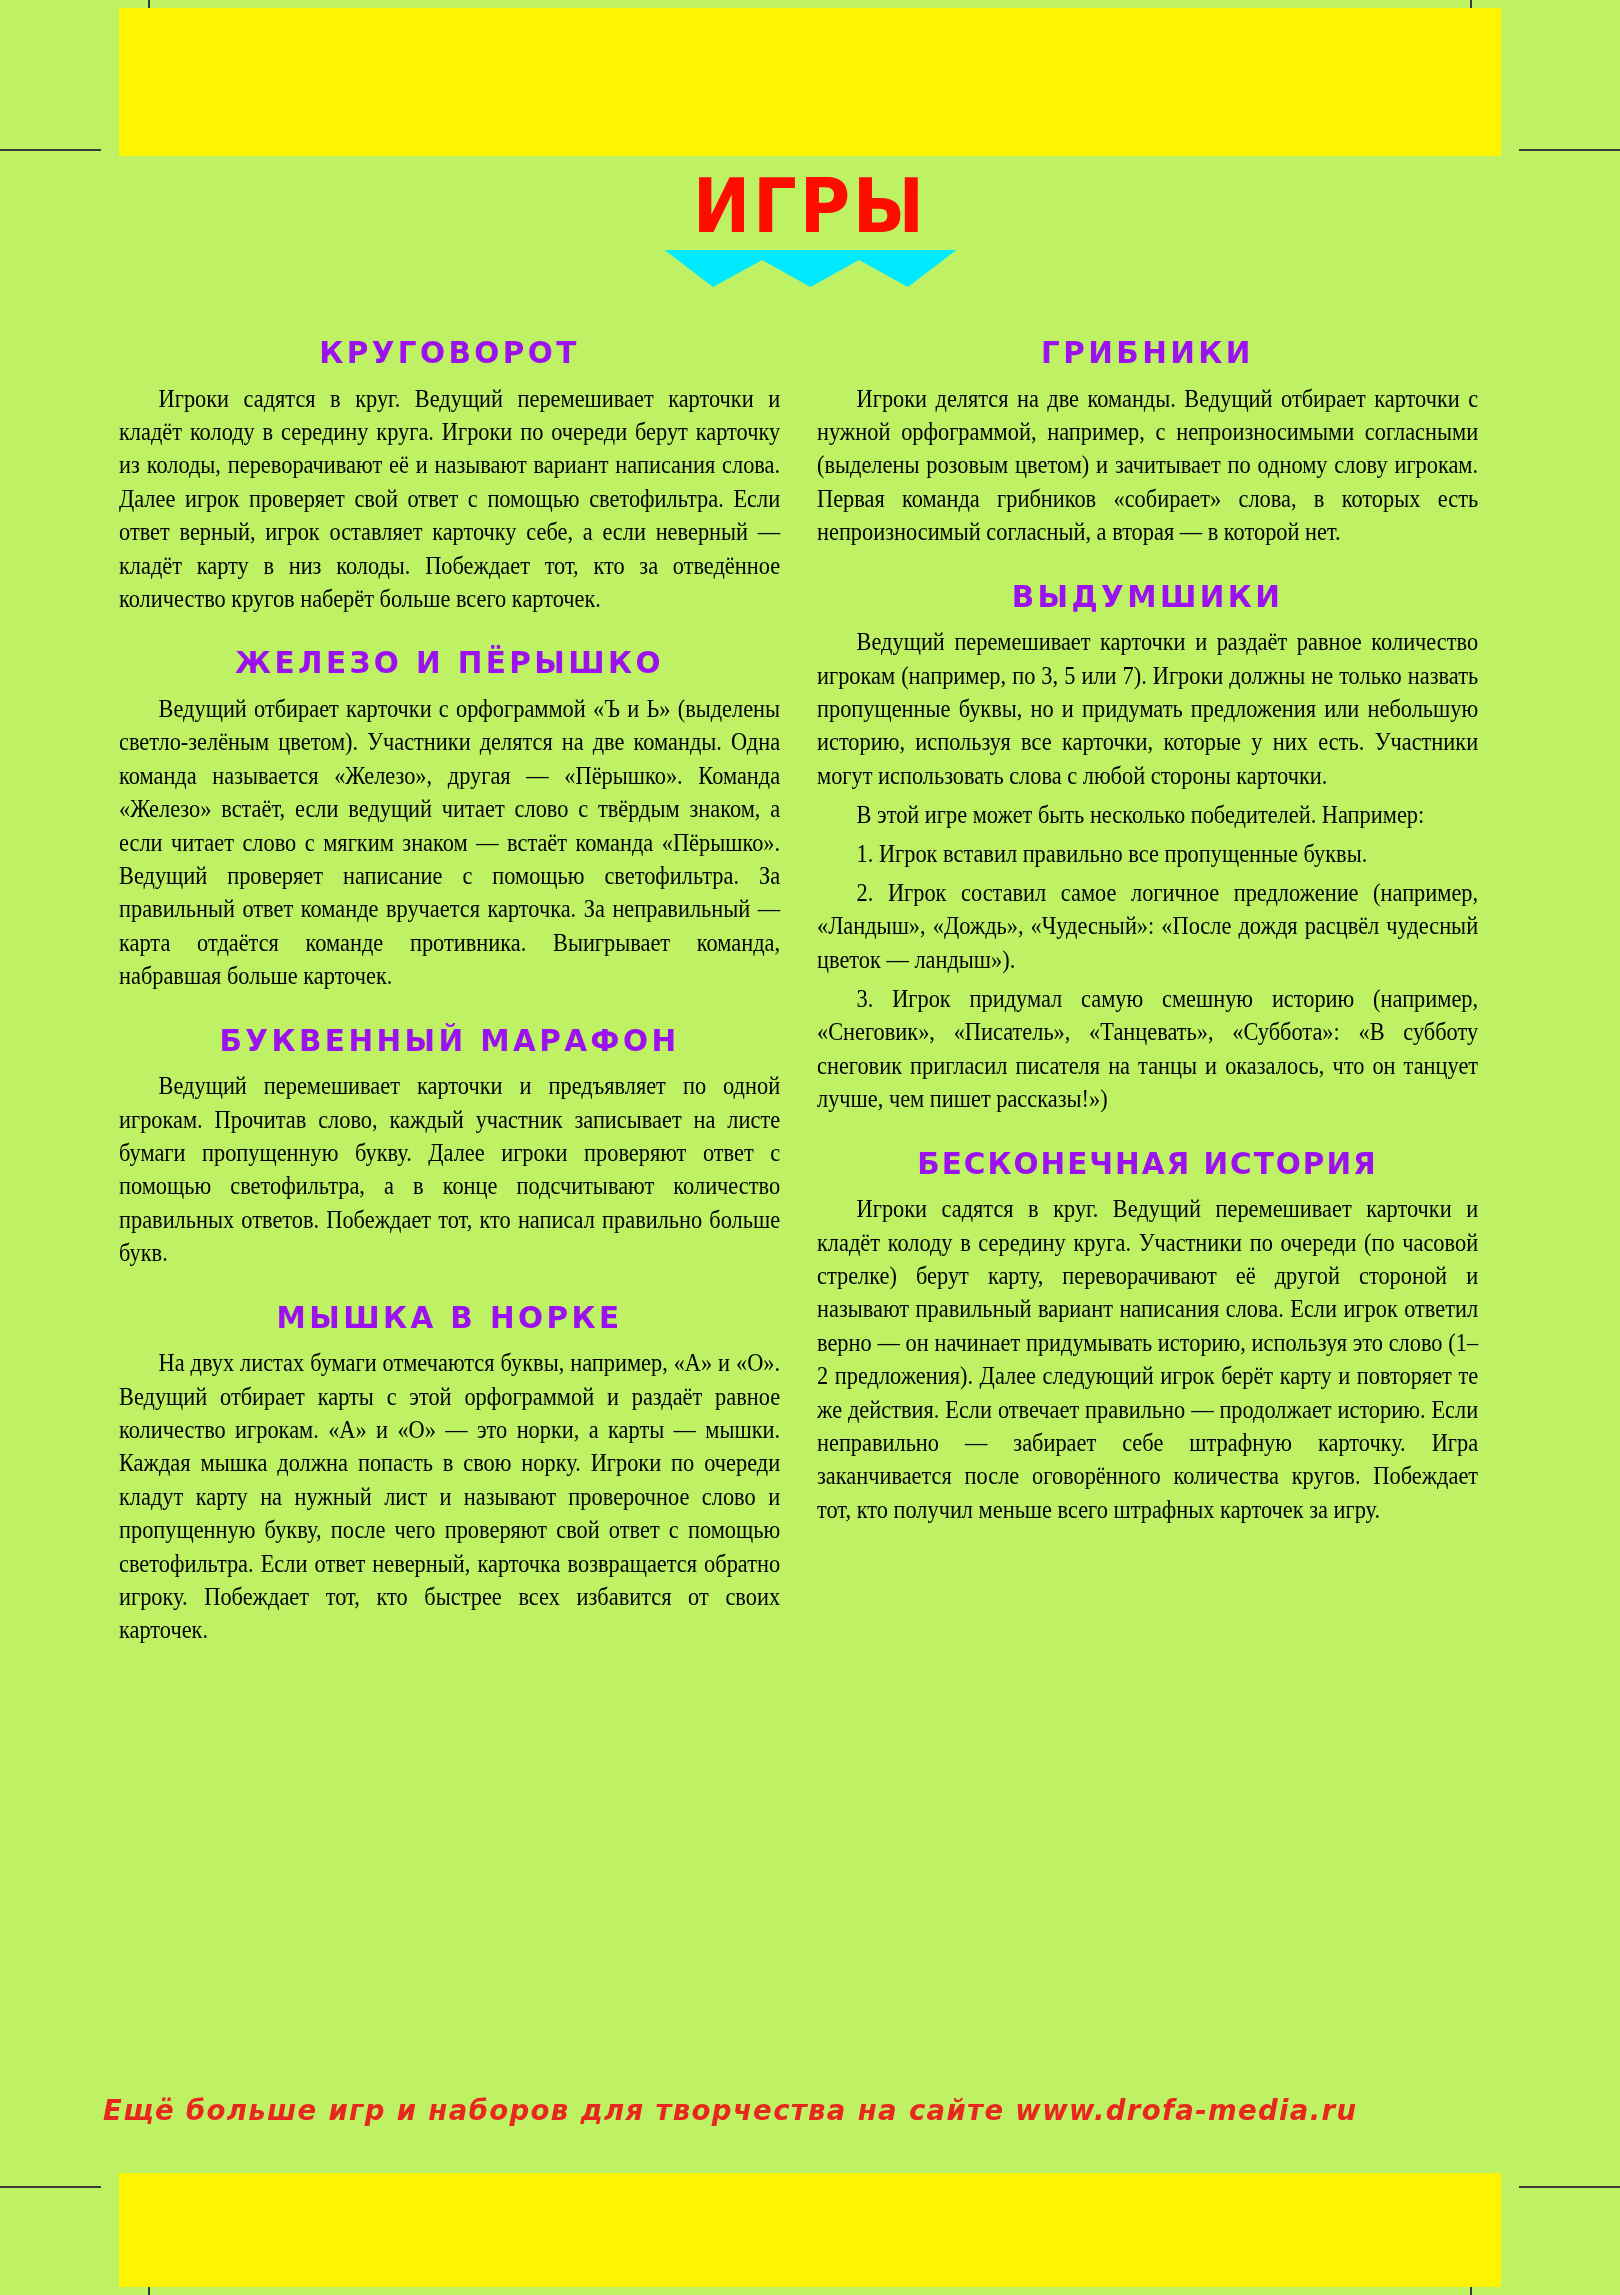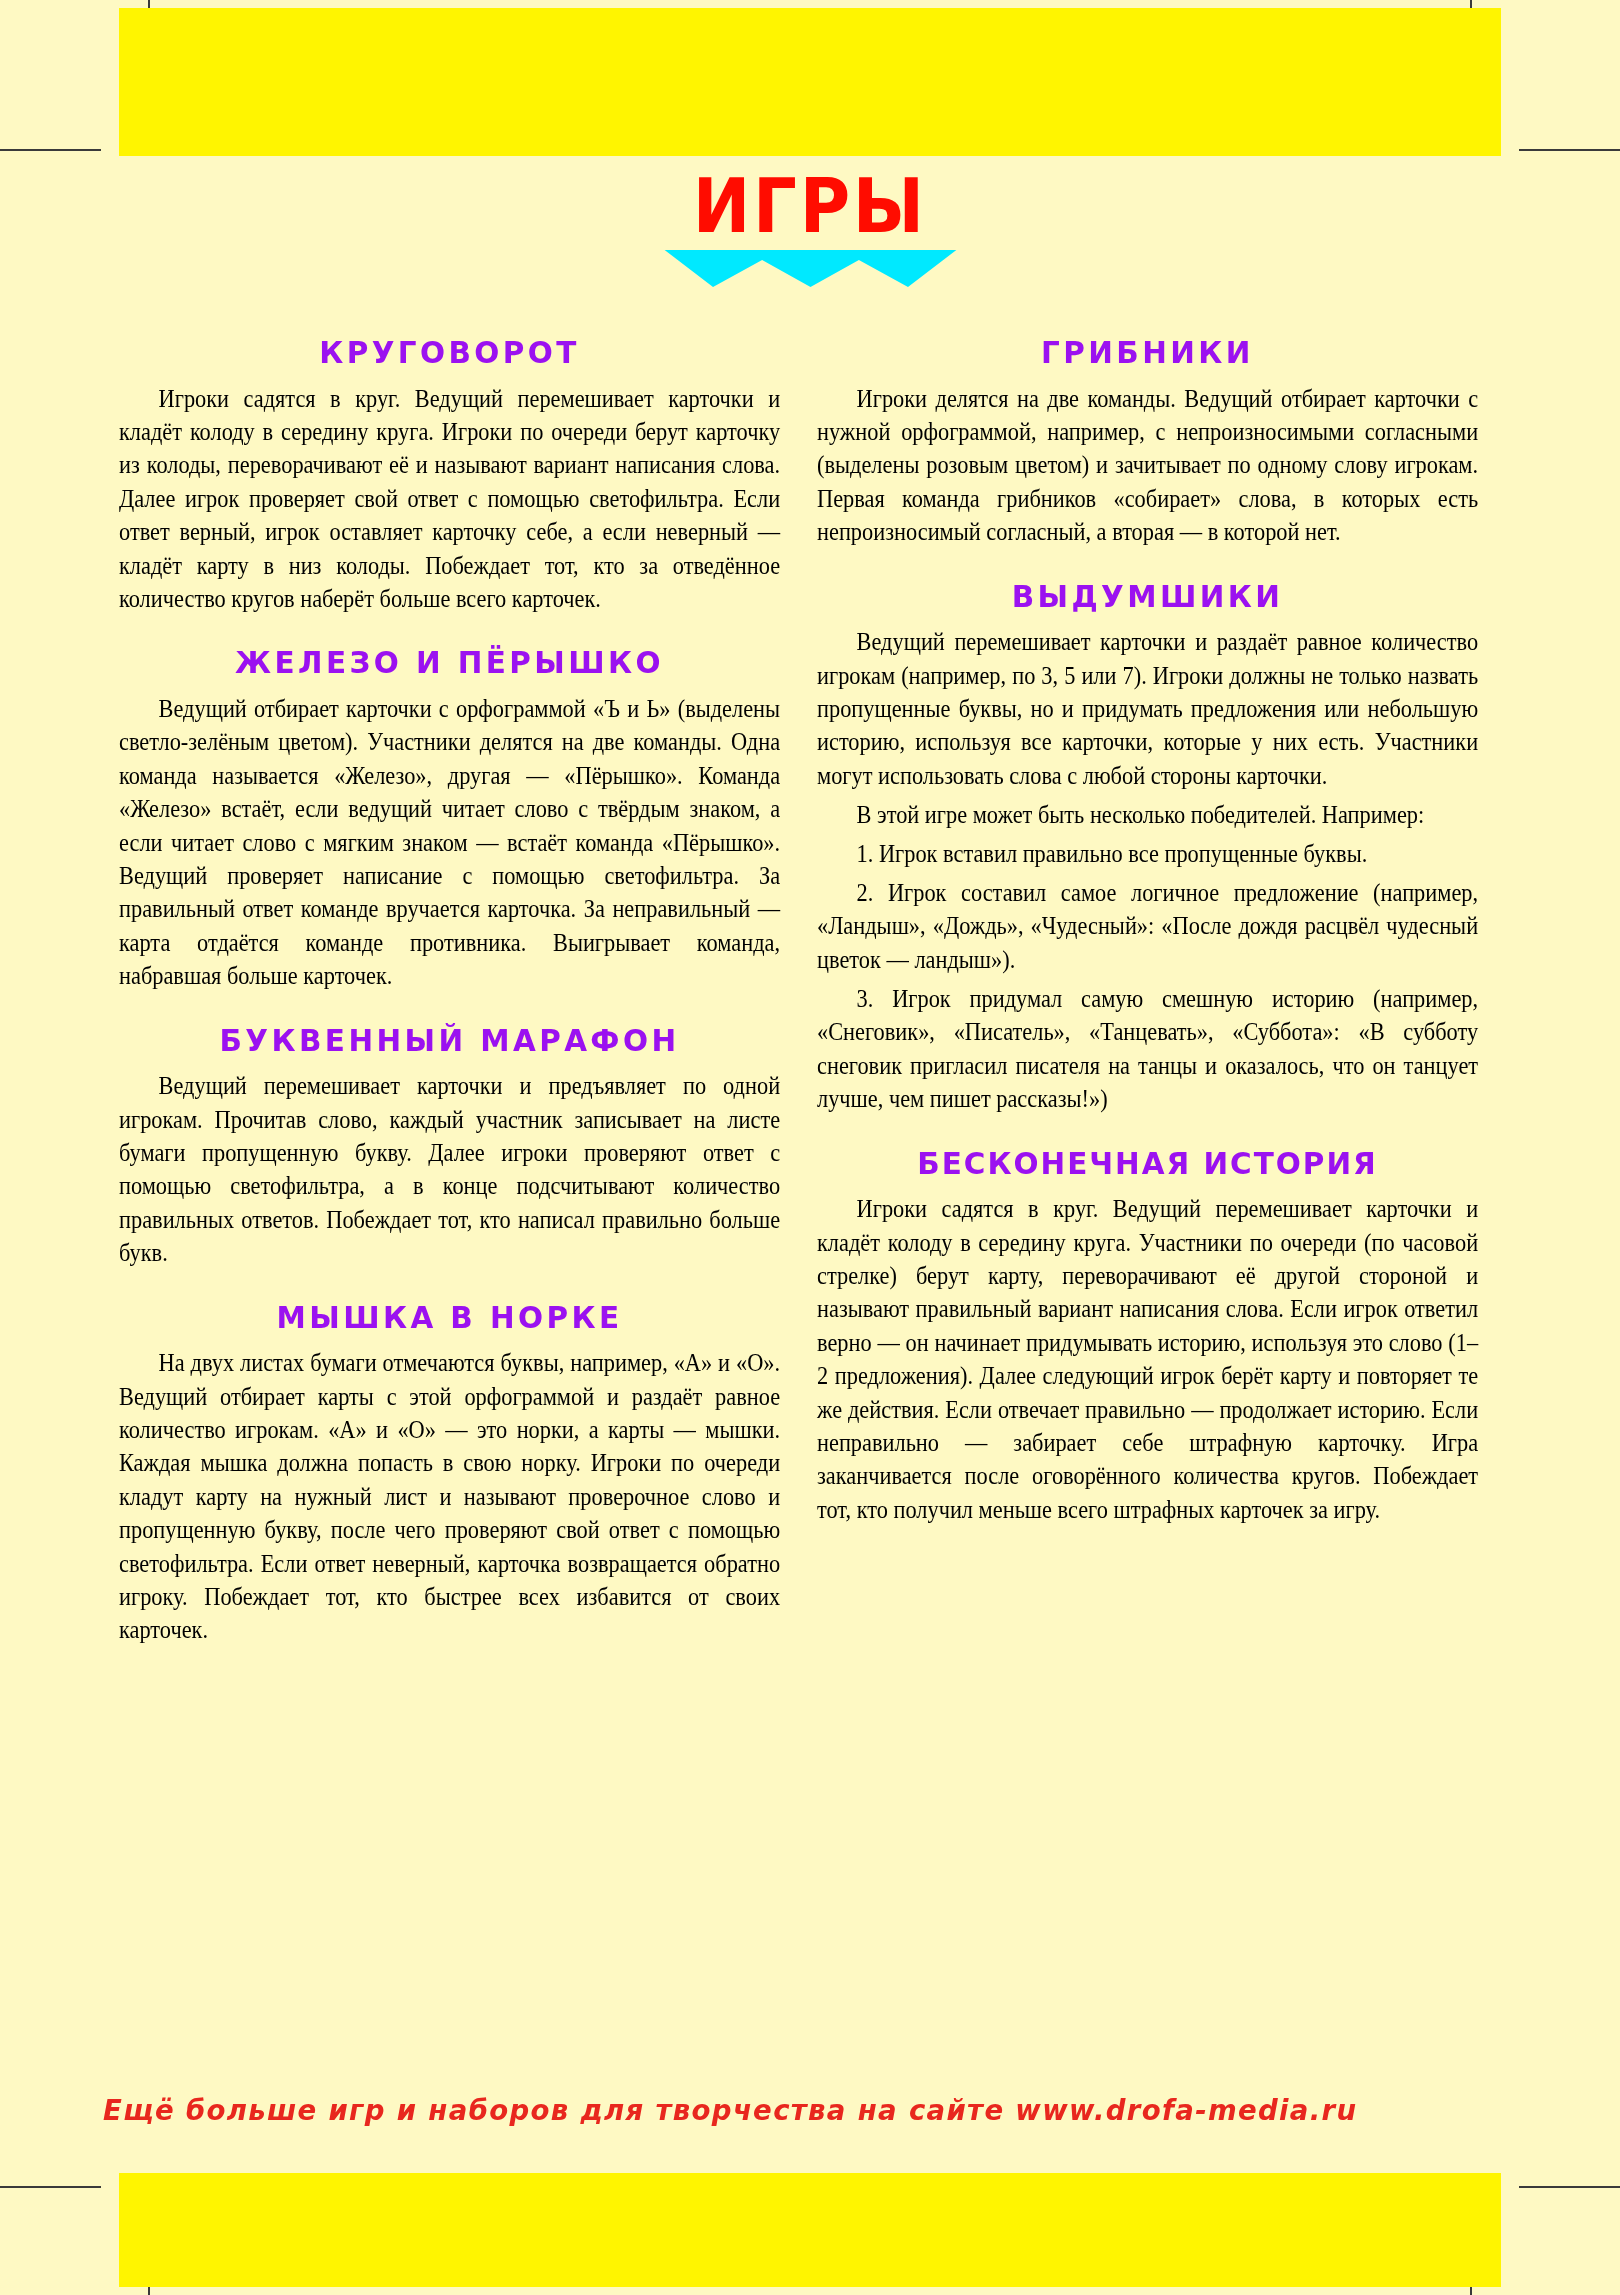--- a/index.html
+++ b/index.html
@@ -4,21 +4,21 @@
 <style>
   html, body {
     margin: 0;
     padding: 0;
     background: #ffffff;
   }
   .page {
     position: relative;
     width: 1620px;
     height: 2295px;
-    background: #fef9c3;
+    background: #bef264;
     overflow: hidden;
     font-family: "Liberation Serif", serif;
   }
 
   
   .crop {
     position: absolute;
     background: #3a3a3a;
   }
   .crop.v { width: 2.1px; height: 96px; }

